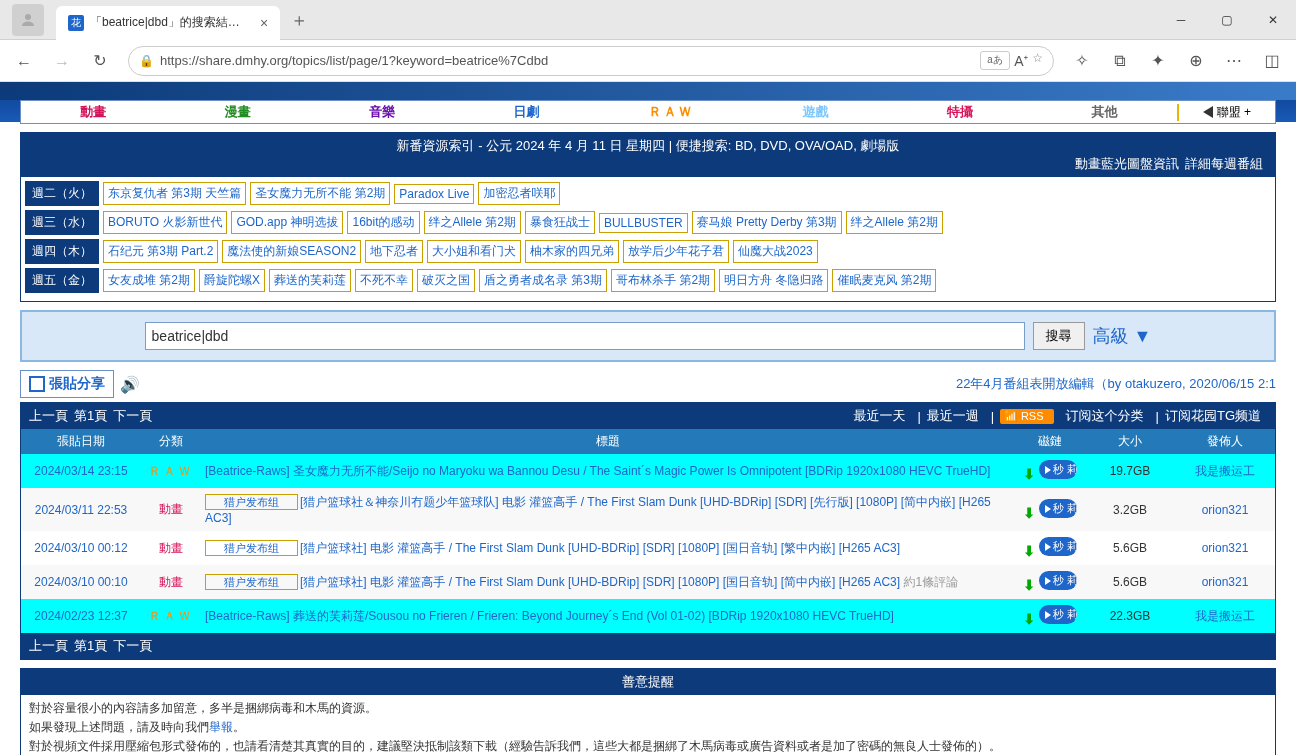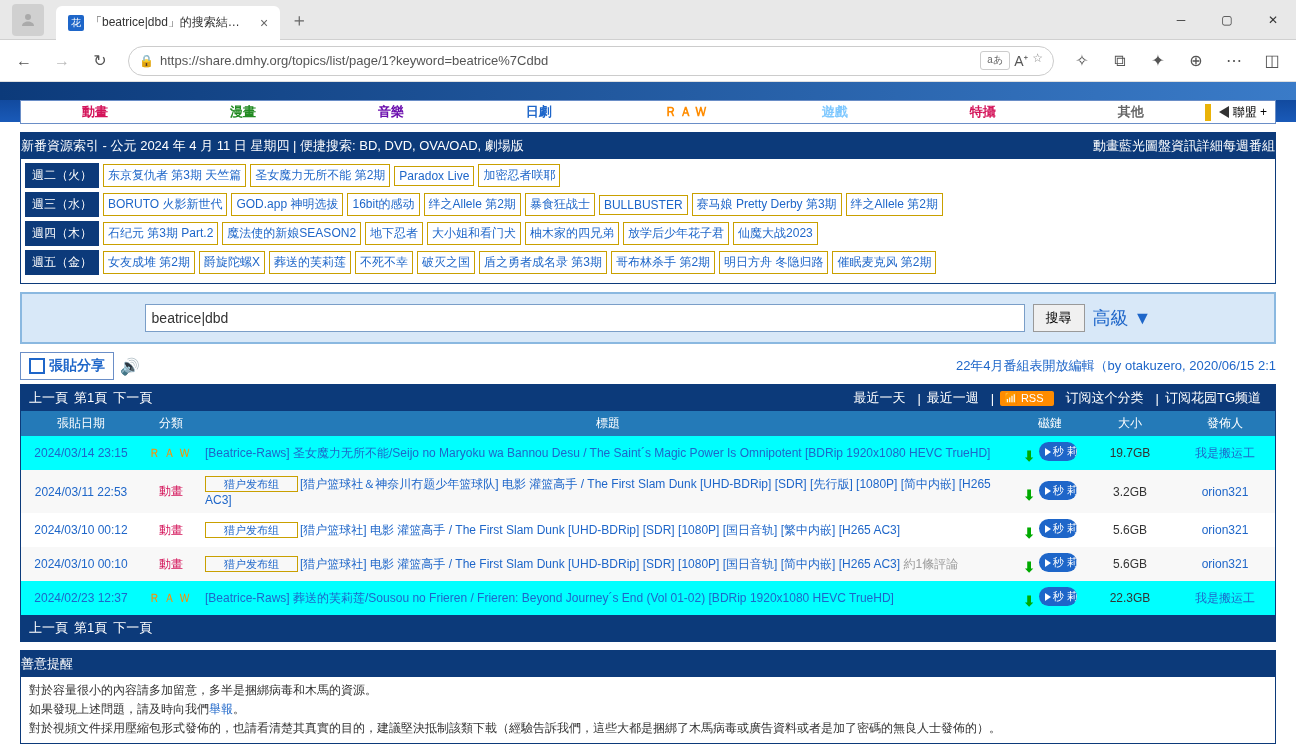--- a/index.html
+++ b/index.html
@@ -29,26 +29,26 @@
 .nav { height: 24px; background: #fff; border: 1px solid #6a8ec7; display: flex; align-items: center; margin: 0 20px; }
 .nav-item { flex: 1; text-align: center; font-size: 13px; font-weight: bold; cursor: pointer; }
 .nav-anime { color: #d4145a; }
 .nav-manga { color: #228b22; }
 .nav-music { color: #6a0dad; }
 .nav-drama { color: #1e66c9; }
 .nav-raw { color: #ff8c00; letter-spacing: 2px;}
 .nav-game { color: #7ec8ff; }
 .nav-toku { color: #d4145a; }
 .nav-other { color: #666; }
-.nav-alliance { background: #fff; border-left: 6px solid #eab308; padding: 0 8px; color: #000; font-size: 12px; display:flex; align-items:center;}
+.nav-alliance { background: #fff; border-left: 2px solid #eab308; padding: 0 24px; color: #000; font-size: 12px; display:flex; align-items:center;}
 .alliance-arrow { width:0; height:0; border-top:6px solid transparent; border-bottom:6px solid transparent; border-right:10px solid #333; margin-right:4px;}
 
 .content-box { margin: 8px 20px; border: 1px solid #0c3a7a; }
-.box-header { background: #0c3a7a; color: #fff; padding: 4px 0; font-size: 13px; display: flex; align-items: center; }
-.box-header-right { margin-left: auto; display: flex; }
+.box-header { background: #0c3a7a; color: #fff; padding: 4px 12px; font-size: 13px; display: flex; align-items: center; flex-direction: column; }
+.box-header-right { margin-left: auto; display: flex; gap: 6px; }
 .box-header a { color: #fff; cursor: pointer; }
 
 .schedule { padding: 4px; }
 .sched-row { display: flex; gap: 4px; margin-bottom: 4px; align-items: center; flex-wrap: wrap; }
 .sched-day { background: #0c3a7a; color: #fff; padding: 3px 6px; border: 1px solid #0c3a7a; font-size: 12px;}
 .sched-item { border: 1px solid #c9a000; color: #1e66c9; padding: 2px 4px; font-size: 12px; cursor: pointer; }
 
 .search-wrap { margin: 8px 20px; border: 2px solid #8ab8e0; background: #d8e8f8; padding: 10px; display: flex; justify-content: center; align-items: center; gap: 8px; }
 .search-input { width: 880px; height: 28px; border: 1px solid #7a9ec8; padding: 0 6px; font-size: 14px; color: #333; }
 .search-btn { height: 28px; padding: 0 12px; border: 1px solid #999; background: #f0f0f0; cursor: pointer; font-size:13px;}

